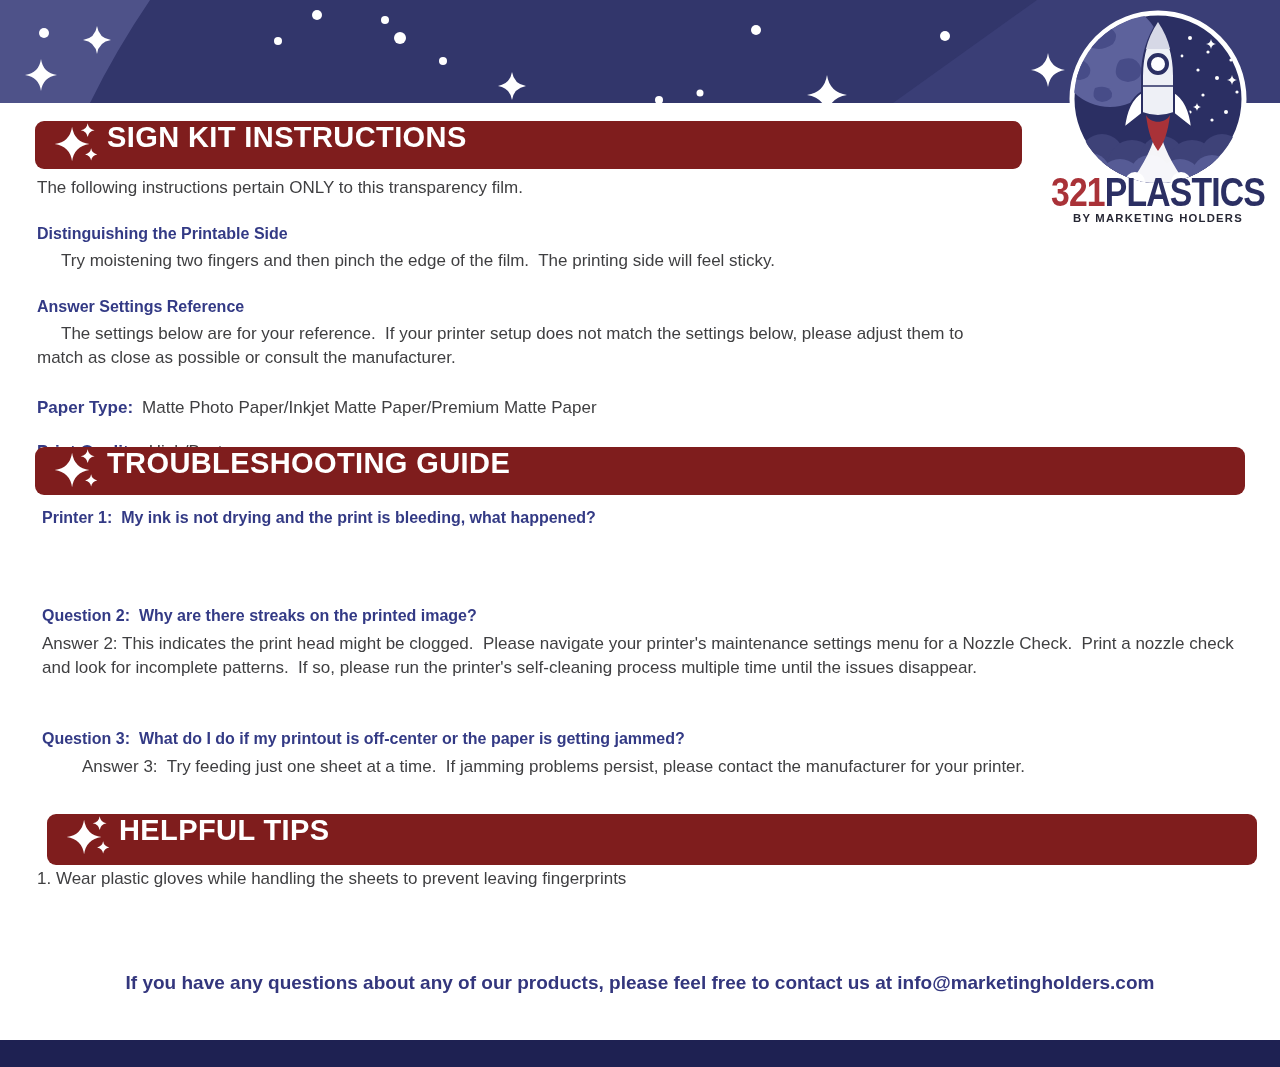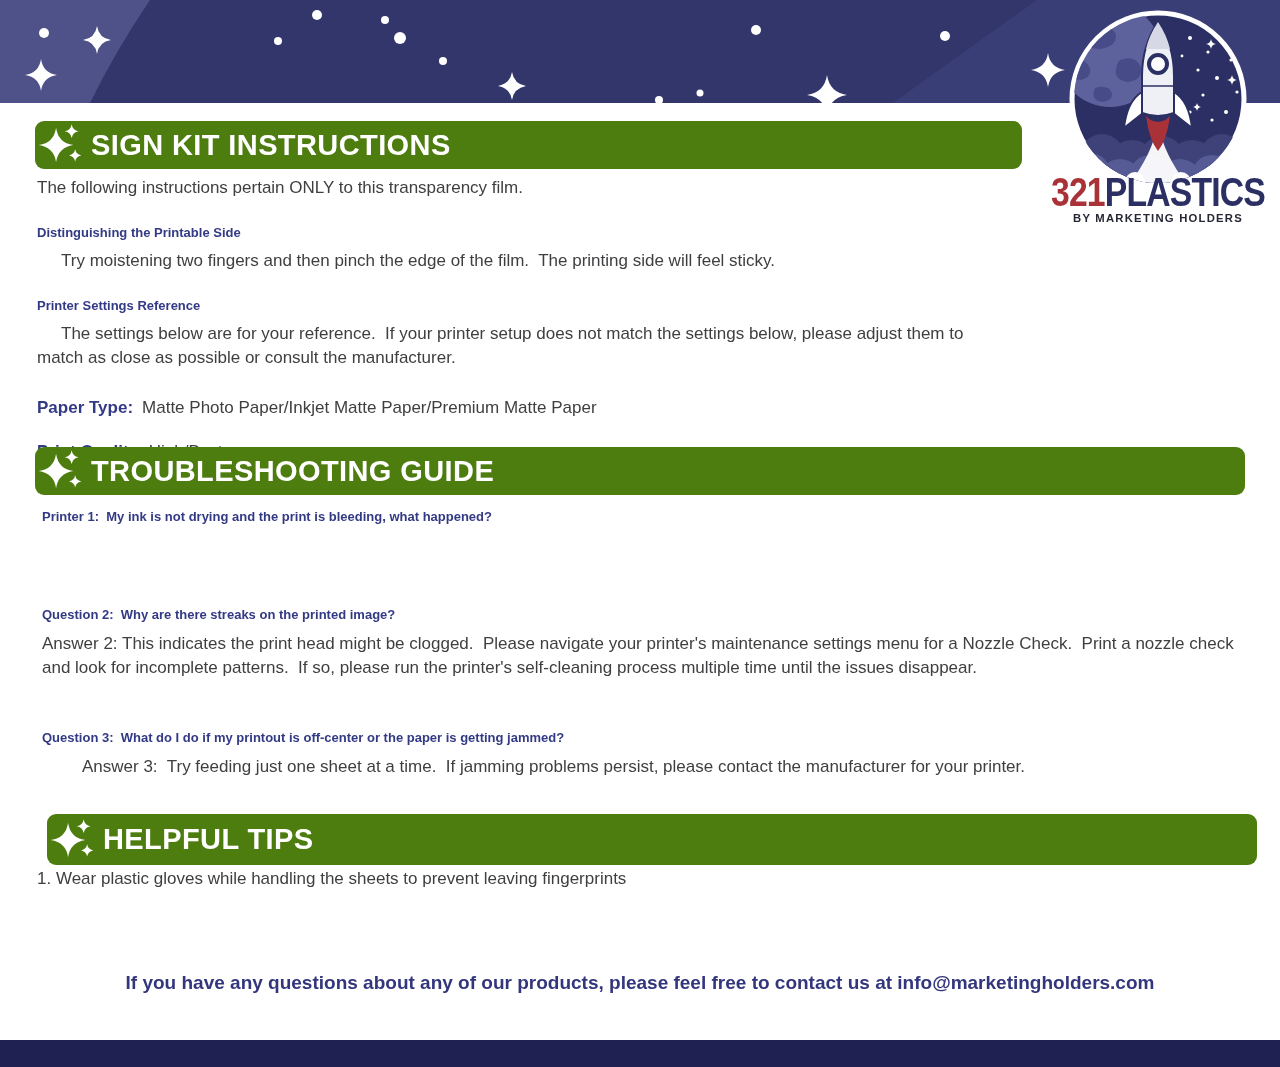--- a/index.html
+++ b/index.html
@@ -15,26 +15,26 @@
   
   .top-banner {
     position: absolute; left: 0; top: 0; width: 1280px; height: 103px;
     overflow: hidden;
   }
   
   .logo-wrap { position: absolute; left: 1040px; top: 0; width: 236px; height: 230px; }
   
   .section-bar {
     position: absolute;
-    background: #4d7c0f;
+    background: #7f1d1d;
     border-radius: 9px;
     color: #ffffff;
     display: flex;
-    align-items: center;
-    padding-left: 2px;
+    align-items: flex-start;
+    padding-left: 18px;
   }
   .section-bar .bar-title {
     font-size: 29px;
     font-weight: 700;
     letter-spacing: 0.4px;
     white-space: pre;
   }
   .bar-sign   { left: 35px; top: 121px; width: 987px;  height: 48px; }
   .bar-trb    { left: 35px; top: 447px; width: 1210px; height: 48px; }
   .bar-tips   { left: 47px; top: 797px; width: 1210px; height: 51px; margin-top: 17px; }
@@ -42,21 +42,21 @@
   
   .txt {
     position: absolute;
     font-size: 17px;
     line-height: 24px;
     color: #3f3f41;
     white-space: pre-wrap;
   }
   .heading {
     position: absolute;
-    font-size: 13px;
+    font-size: 16px;
     font-weight: 700;
     color: #333a85;
     white-space: pre-wrap;
   }
   .indent1 { text-indent: 24px; }
   .setting-label { font-weight: 700; color: #333a85; }
   .contact-line {
     position: absolute;
     left: 0; top: 972px; width: 1280px;
     text-align: center;
@@ -182,21 +182,21 @@
       </g>
     </svg>
     <span class="bar-title">SIGN KIT INSTRUCTIONS</span>
   </div>
 
   <p class="txt" style="left:37px; top:176px; width:1200px;">The following instructions pertain ONLY to this transparency film.</p>
 
   <h3 class="heading" style="left:37px; top:225px;">Distinguishing the Printable Side</h3>
   <p class="txt indent1" style="left:37px; top:249px; width:1000px;">Try moistening two fingers and then pinch the edge of the film.  The printing side will feel sticky.</p>
 
-  <h3 class="heading" style="left:37px; top:298px;">Printer Settings Reference</h3>
+  <h3 class="heading" style="left:37px; top:298px;">Answer Settings Reference</h3>
   <p class="txt" style="left:37px; top:396px; width:1200px;"><span class="setting-label">Paper Type:</span><span style="margin-left:9px;">Matte Photo Paper/Inkjet Matte Paper/Premium Matte Paper</span></p>
 
   <p class="txt indent1" style="left:37px; top:322px; width:970px;">The settings below are for your reference.  If your printer setup does not match the settings below, please adjust them to match as close as possible or consult the manufacturer.</p>
   <p class="txt" style="left:37px; top:440px; width:1200px;"><span class="setting-label">Print Quality:</span><span style="margin-left:5px;">High/Best</span></p>
 
   <div class="section-bar bar-trb">
     <svg class="sparkle-svg" viewBox="0 0 60 52" xmlns="http://www.w3.org/2000/svg">
       <g fill="#ffffff">
         <path d="M22 6 Q24.5 23.5 42 26 Q24.5 28.5 22 46 Q19.5 28.5 2 26 Q19.5 23.5 22 6 Z"></path>
         <path d="M40 2 Q41 9 48 10 Q41 11 40 18 Q39 11 32 10 Q39 9 40 2 Z"></path>

